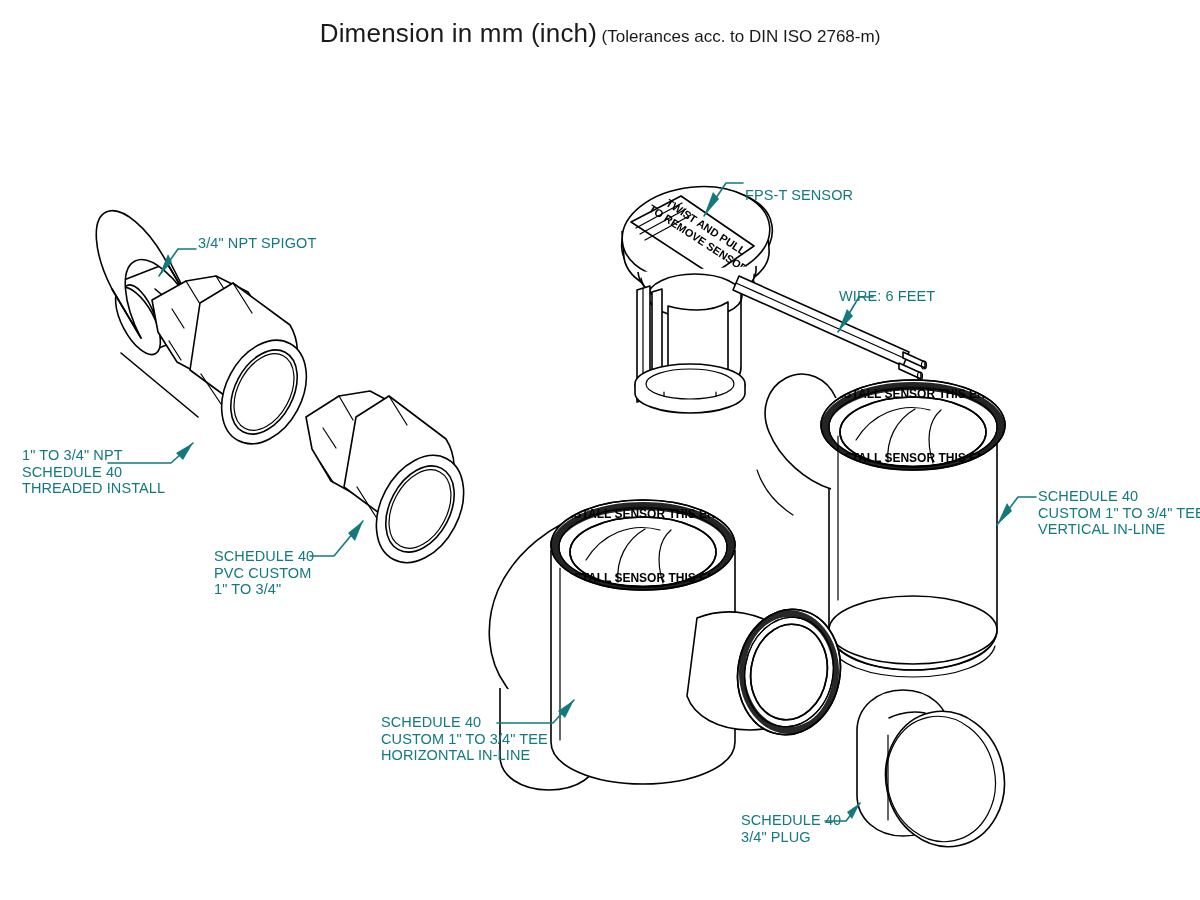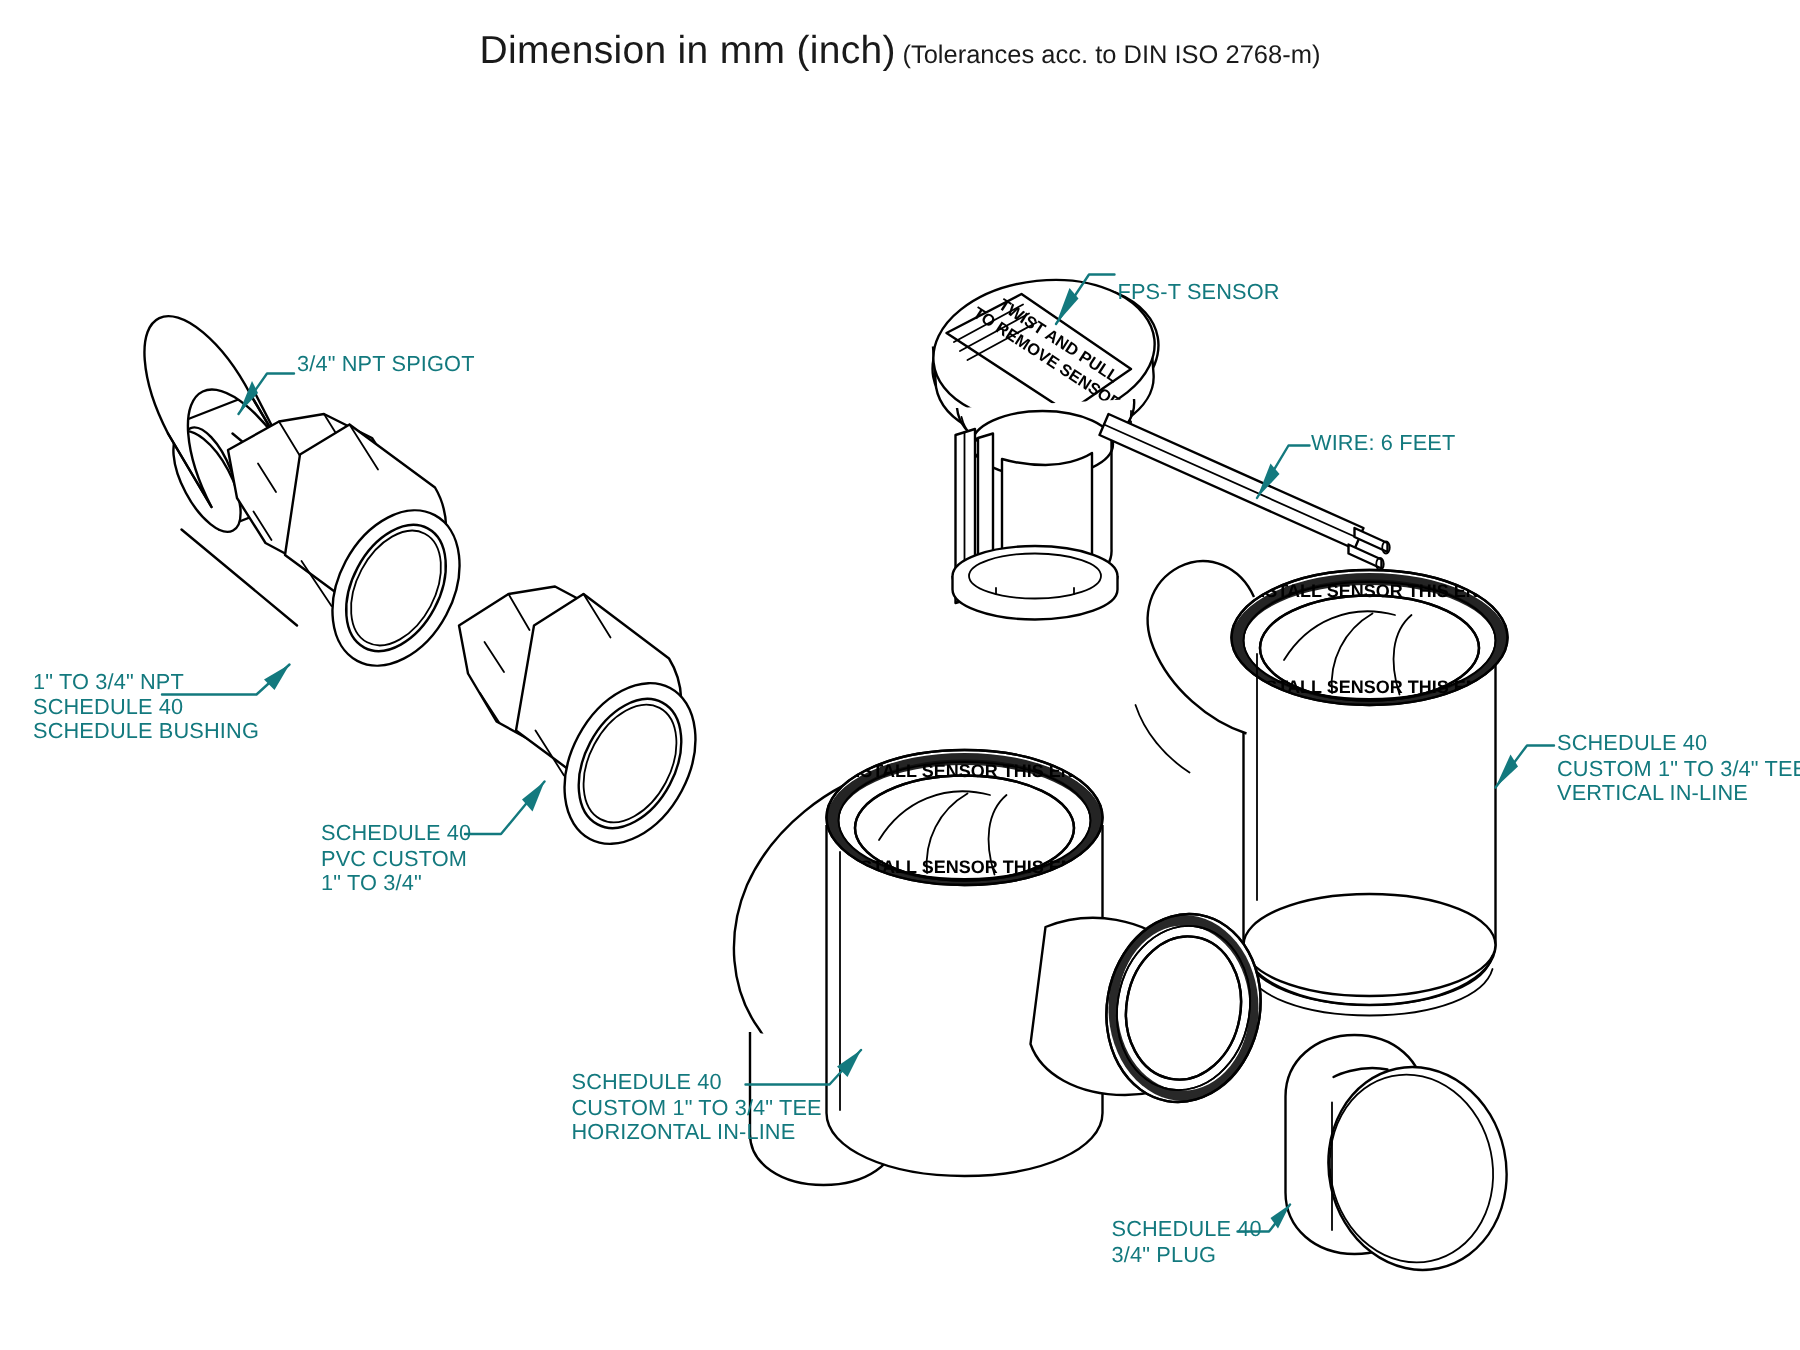--- a/index.html
+++ b/index.html
@@ -432,34 +432,34 @@
     </g>
   </svg>
 
   <div class="callout" style="left:198px; top:235px;">
     <div>3/4" NPT SPIGOT</div>
   </div>
 
   <div class="callout" style="left:22px; top:447px;">
     <div>1" TO 3/4" NPT</div>
     <div>SCHEDULE 40</div>
-    <div>SCHEDULE BUSHING</div>
+    <div>THREADED INSTALL</div>
   </div>
 
   <div class="callout" style="left:214px; top:548px;">
     <div>SCHEDULE 40</div>
     <div>PVC CUSTOM</div>
     <div>1" TO 3/4"</div>
   </div>
 
   <div class="callout" style="left:745px; top:174px;margin-top:13px;">
     <div>FPS-T SENSOR</div>
   </div>
 
-  <div class="callout" style="left:874px; top:288px;">
+  <div class="callout" style="left:839px; top:288px;">
     <div>WIRE:  6 FEET</div>
   </div>
 
   <div class="callout" style="left:1038px; top:488px;">
     <div>SCHEDULE 40</div>
     <div>CUSTOM 1" TO 3/4" TEE</div>
     <div>VERTICAL IN-LINE</div>
   </div>
 
   <div class="callout" style="left:381px; top:714px;">

